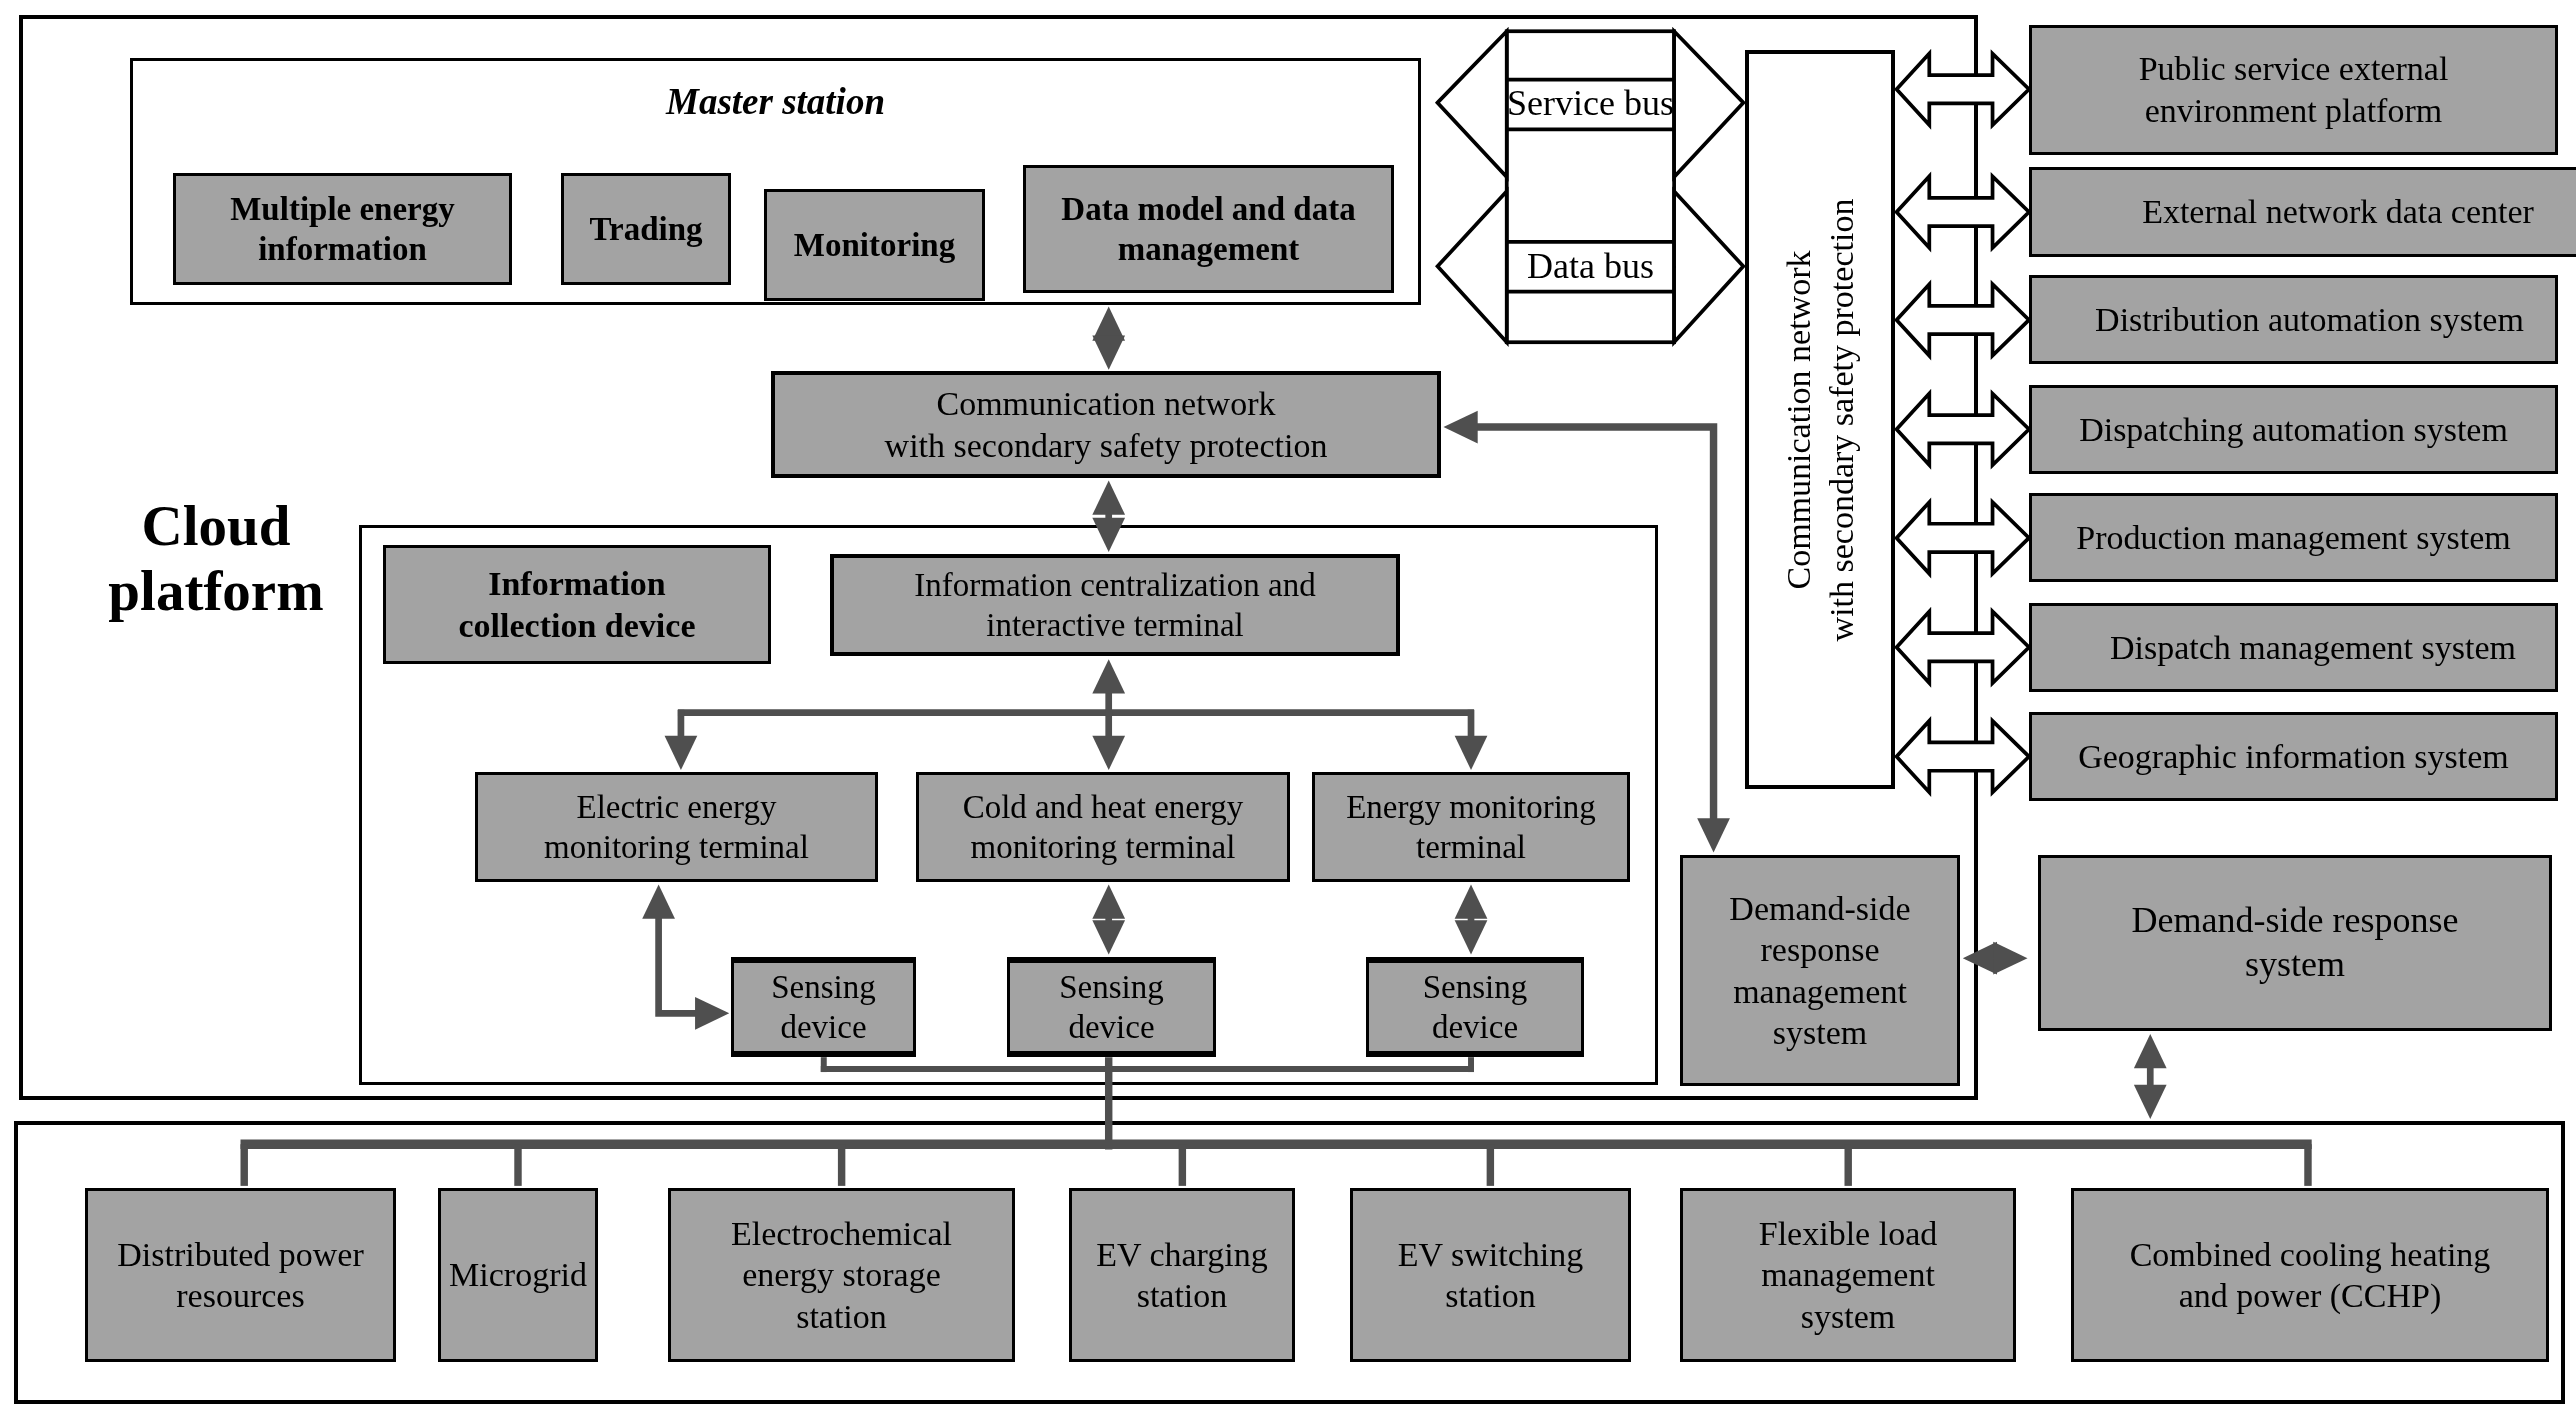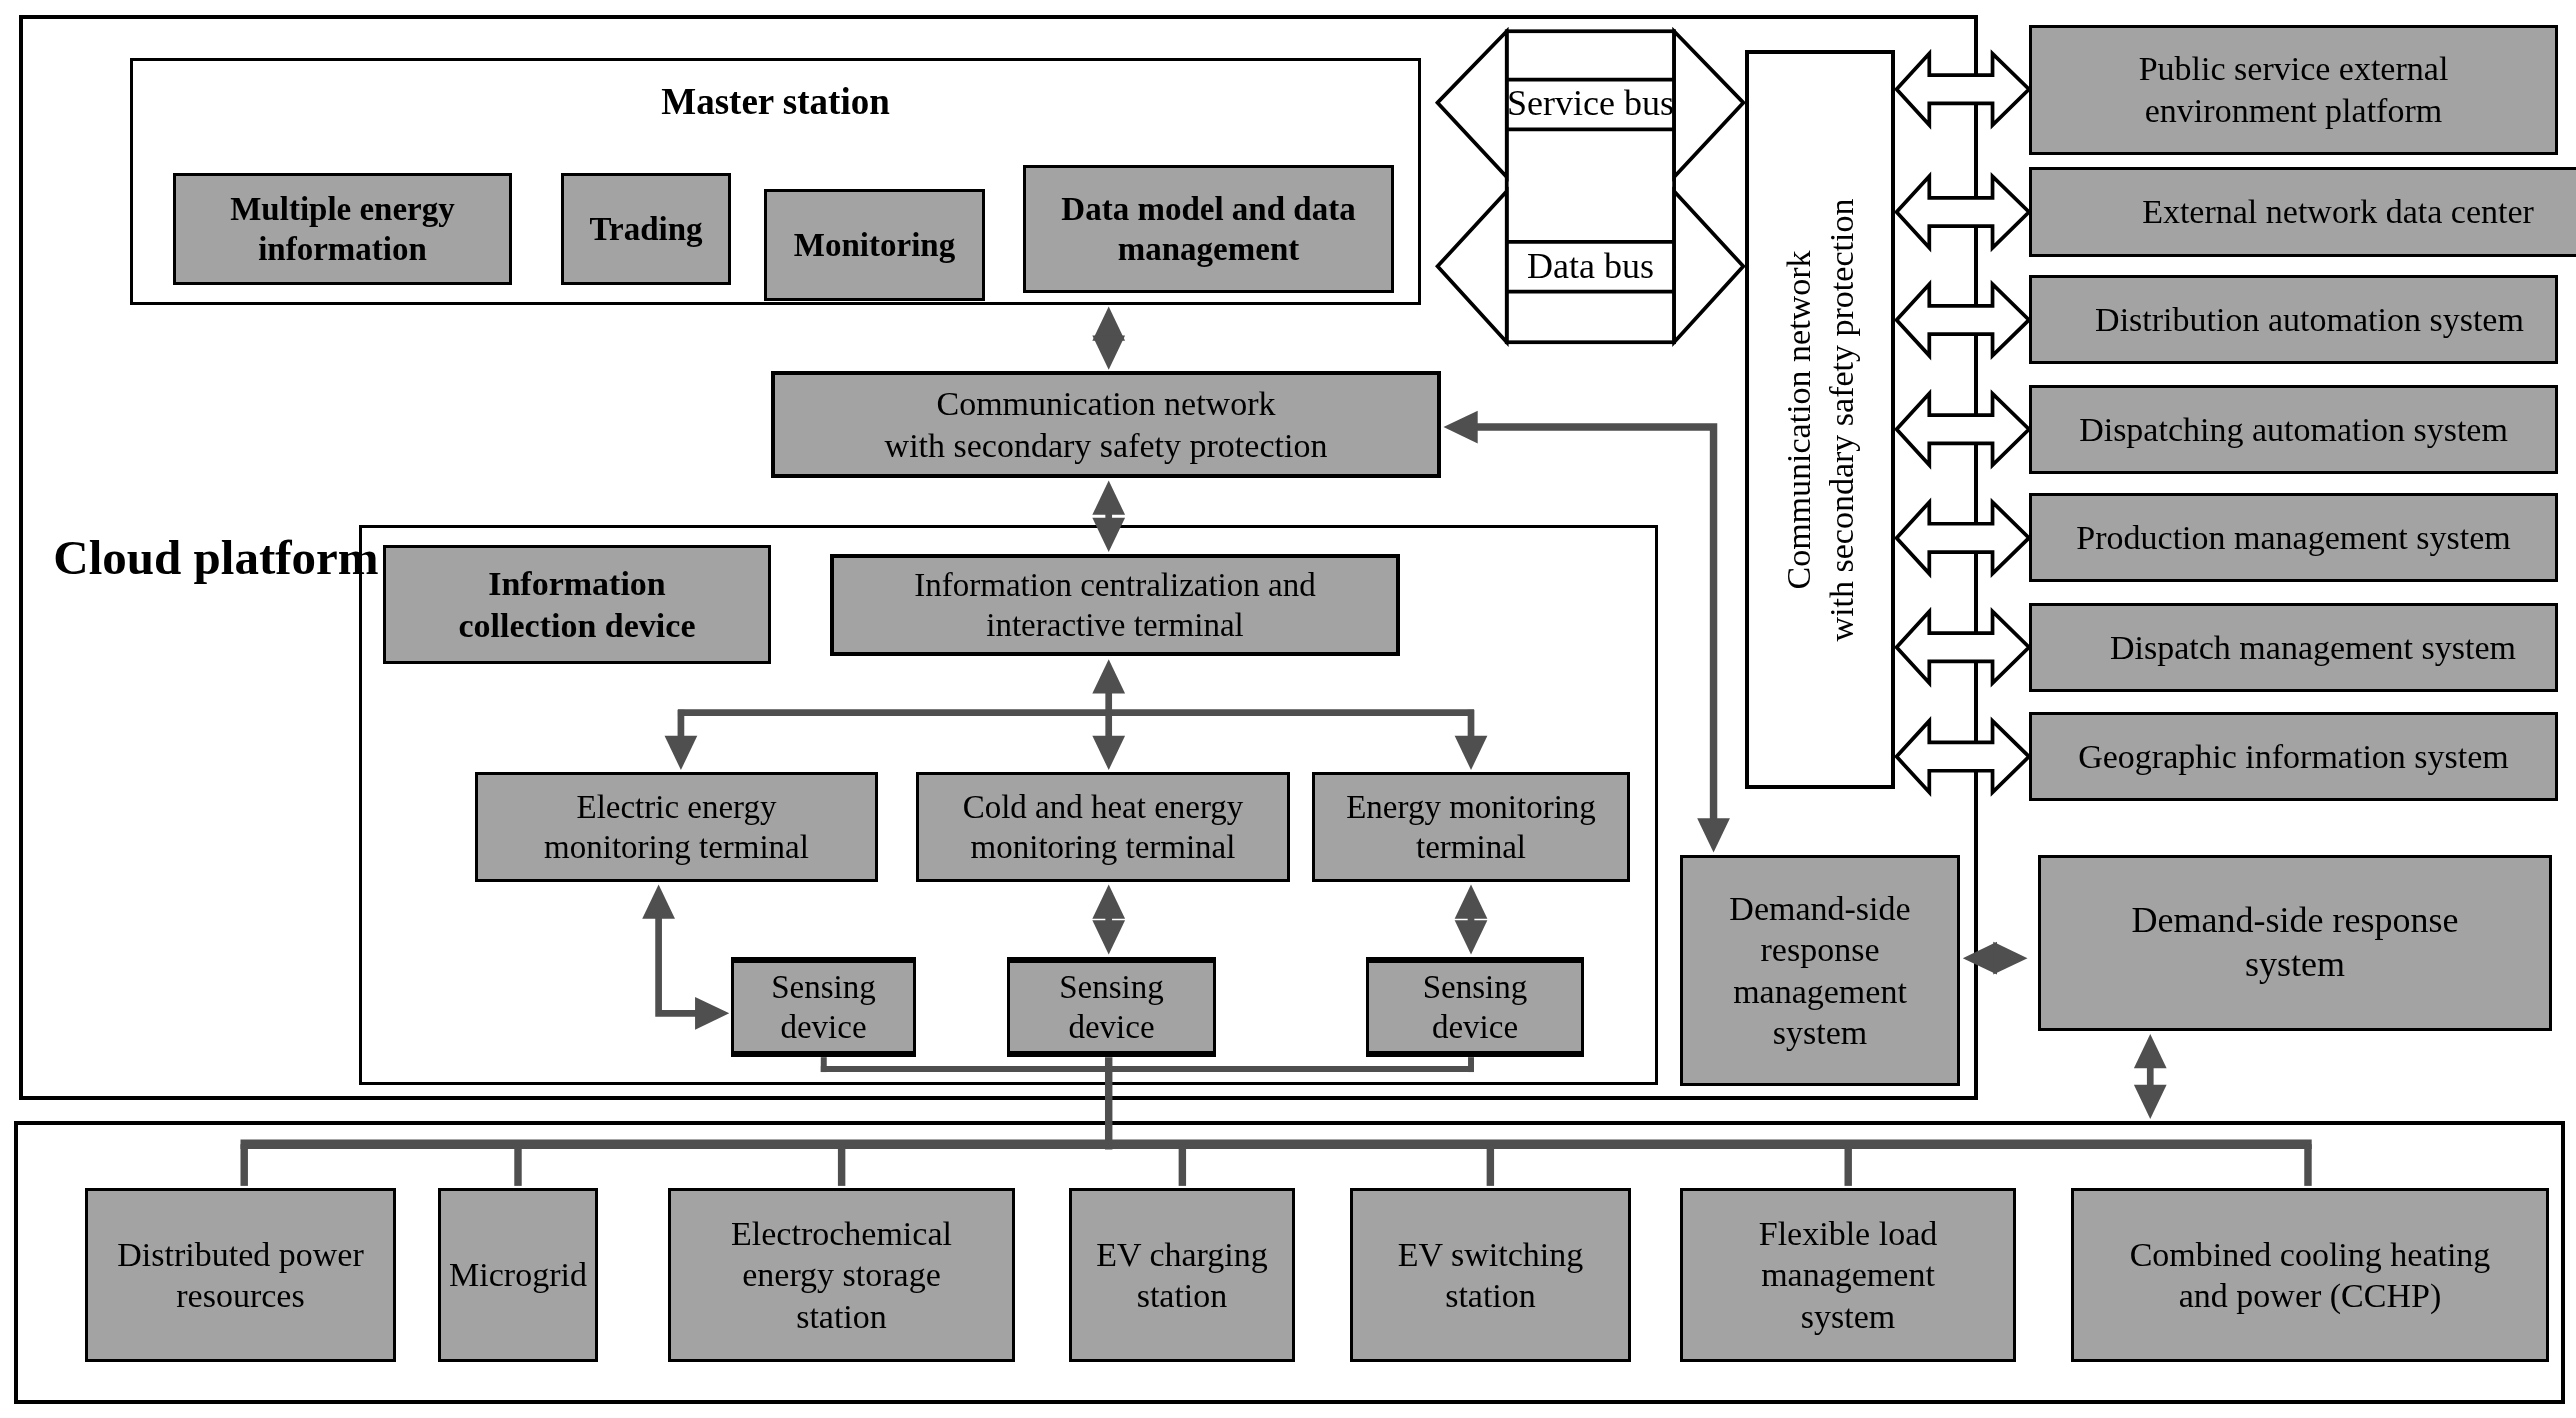--- a/index.html
+++ b/index.html
@@ -1,21 +1,21 @@
 <!DOCTYPE html>
 <html style="font-size:12px"><head>
 <meta charset="utf-8">
 <style>
   html,body{margin:0;padding:0;background:#ffffff;}
   body{position:relative;width:2576px;height:1418px;font-family:"Liberation Serif","DejaVu Serif",serif;color:#000;overflow:hidden;}
   .box{position:absolute;display:flex;align-items:center;justify-content:center;text-align:center;
        background:#a3a3a3;border:3.7px solid #000;box-sizing:border-box;white-space:pre-line;line-height:1.22;}
   .b6{border-width:4.5px;}
   .bold{font-weight:bold;} .f45{font-size:33px;} .f46{font-size:34px;} .f48{font-size:36px;}
-  .f50{font-size:37px;} .f60{font-size:49px;}
+  .f50{font-size:37px;} .f60{font-size:57px;}
   .sens{border-top-width:6.7px;border-bottom-width:6.7px;}
   .container{background:transparent;}
   
   .vwrap{position:absolute;left:1745px;top:50px;width:150px;height:739px;border:4.5px solid #000;
          box-sizing:border-box;background:#fff;}
   .vinner{position:absolute;left:50%;top:50%;width:739px;height:141px;
           transform:translate(-50%,-50%) rotate(-90deg);
           display:flex;align-items:center;justify-content:center;text-align:center;
           white-space:pre-line;font-size:34px;line-height:1.25;}
   svg.overlay{position:absolute;left:0;top:0;width:2576px;height:1418px;pointer-events:none;}
@@ -24,21 +24,21 @@
 </head>
 <body>
 
 <div class="box b6 container" style="left:18.6px;top:15px;width:1959px;height:1085px;"></div>
 
 <div class="box b6 container" style="left:14px;top:1121px;width:2551px;height:283px;"></div>
 
 <div class="lbl f60 bold" style="left:30px;top:519px;width:372px;height:77px;white-space:pre-line;">Cloud platform</div>
 
 <div class="box container" style="left:130px;top:58px;width:1291px;height:247px;"></div>
-<div class="lbl f50 bold" style="left:130px;top:68px;width:1291px;height:67px;">Master station</div>
+<div class="lbl f50 bold" style="left:130px;top:68px;width:1291px;height:67px;font-style:italic;">Master station</div>
 
 <div class="box f45 bold" style="left:173px;top:173px;width:339px;height:112px;">Multiple energy
 information</div>
 <div class="box f45 bold" style="left:561px;top:173px;width:170px;height:112px;">Trading</div>
 <div class="box f45 bold" style="left:764px;top:189px;width:221px;height:112px;">Monitoring</div>
 <div class="box f45 bold" style="left:1023px;top:165px;width:371px;height:128px;">Data model and data
 management</div>
 
 <div class="vwrap">
   <div class="vinner">Communication network

